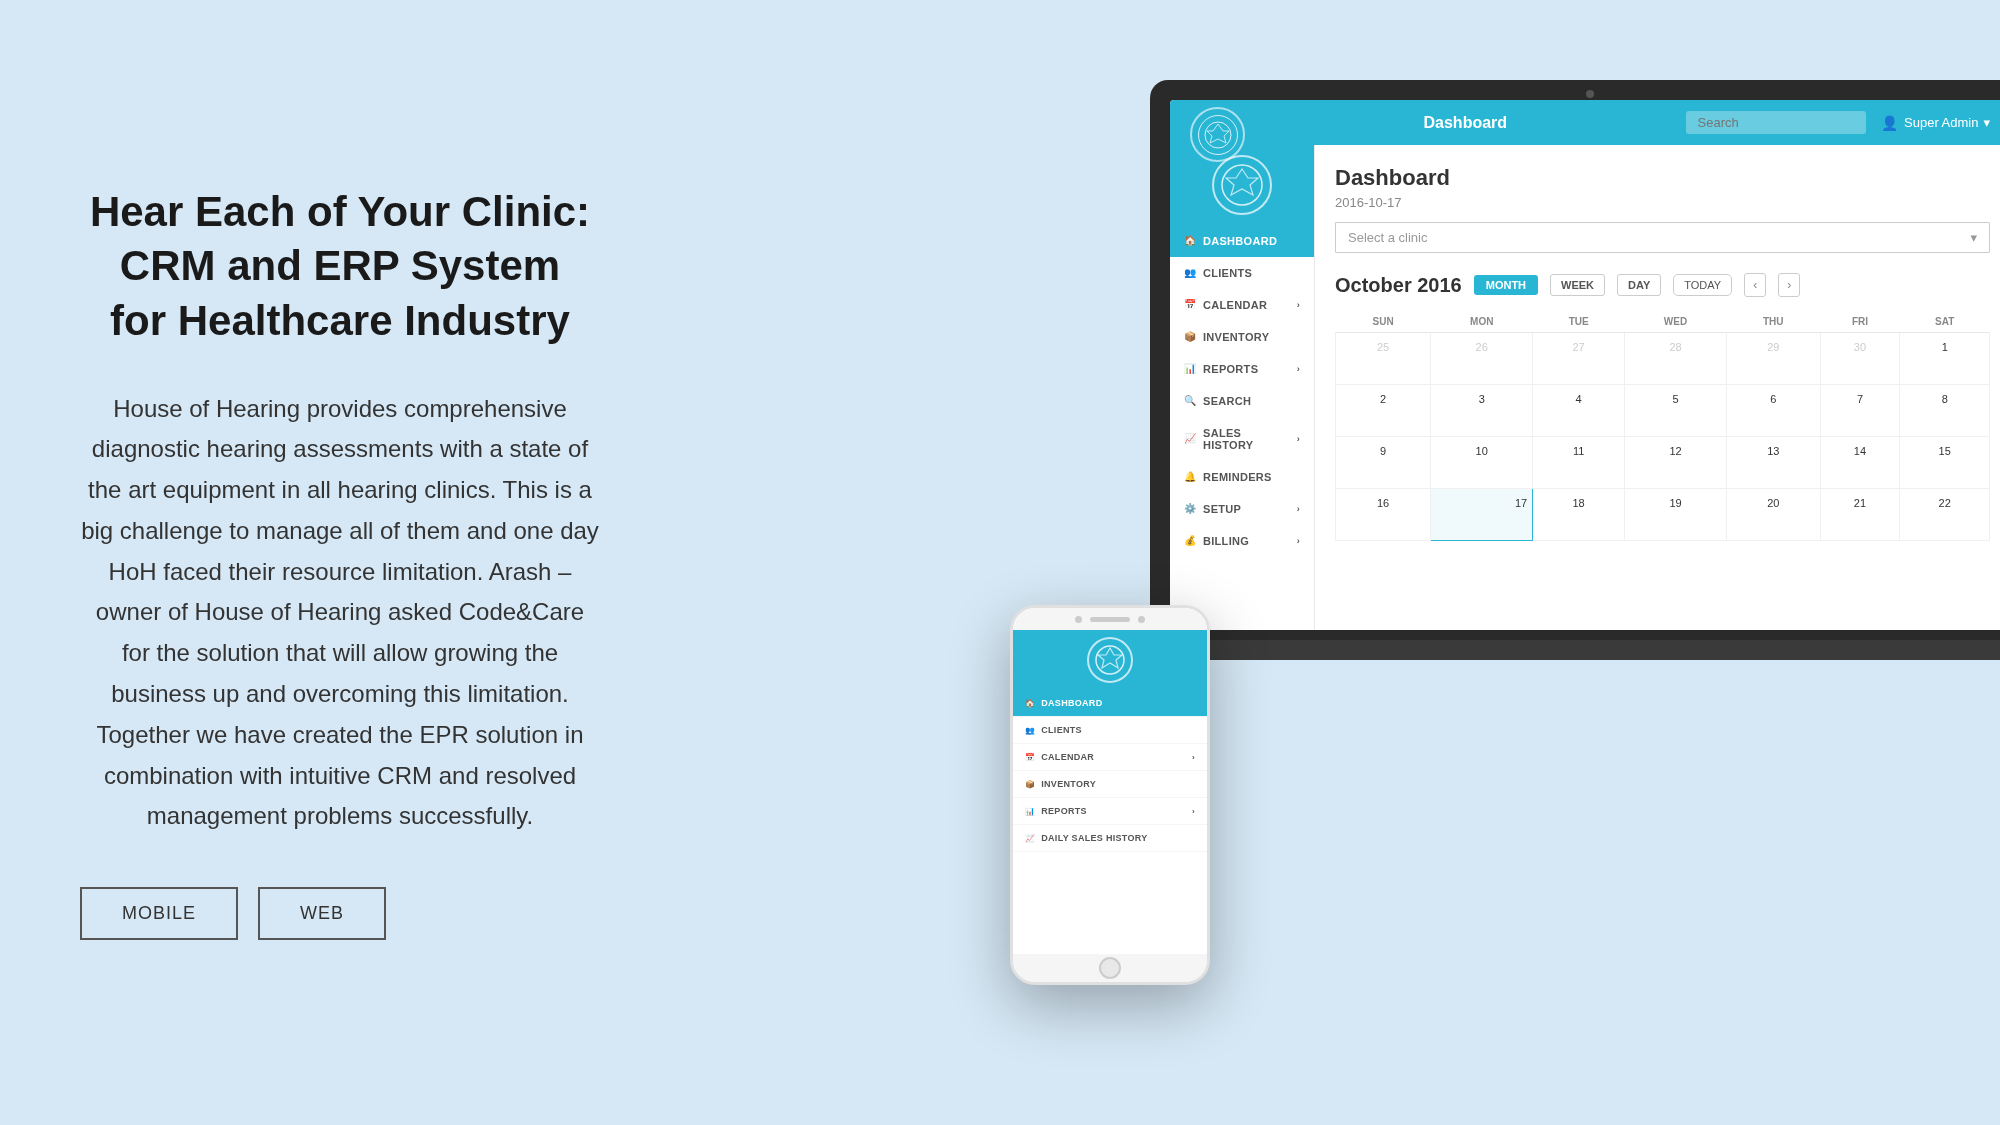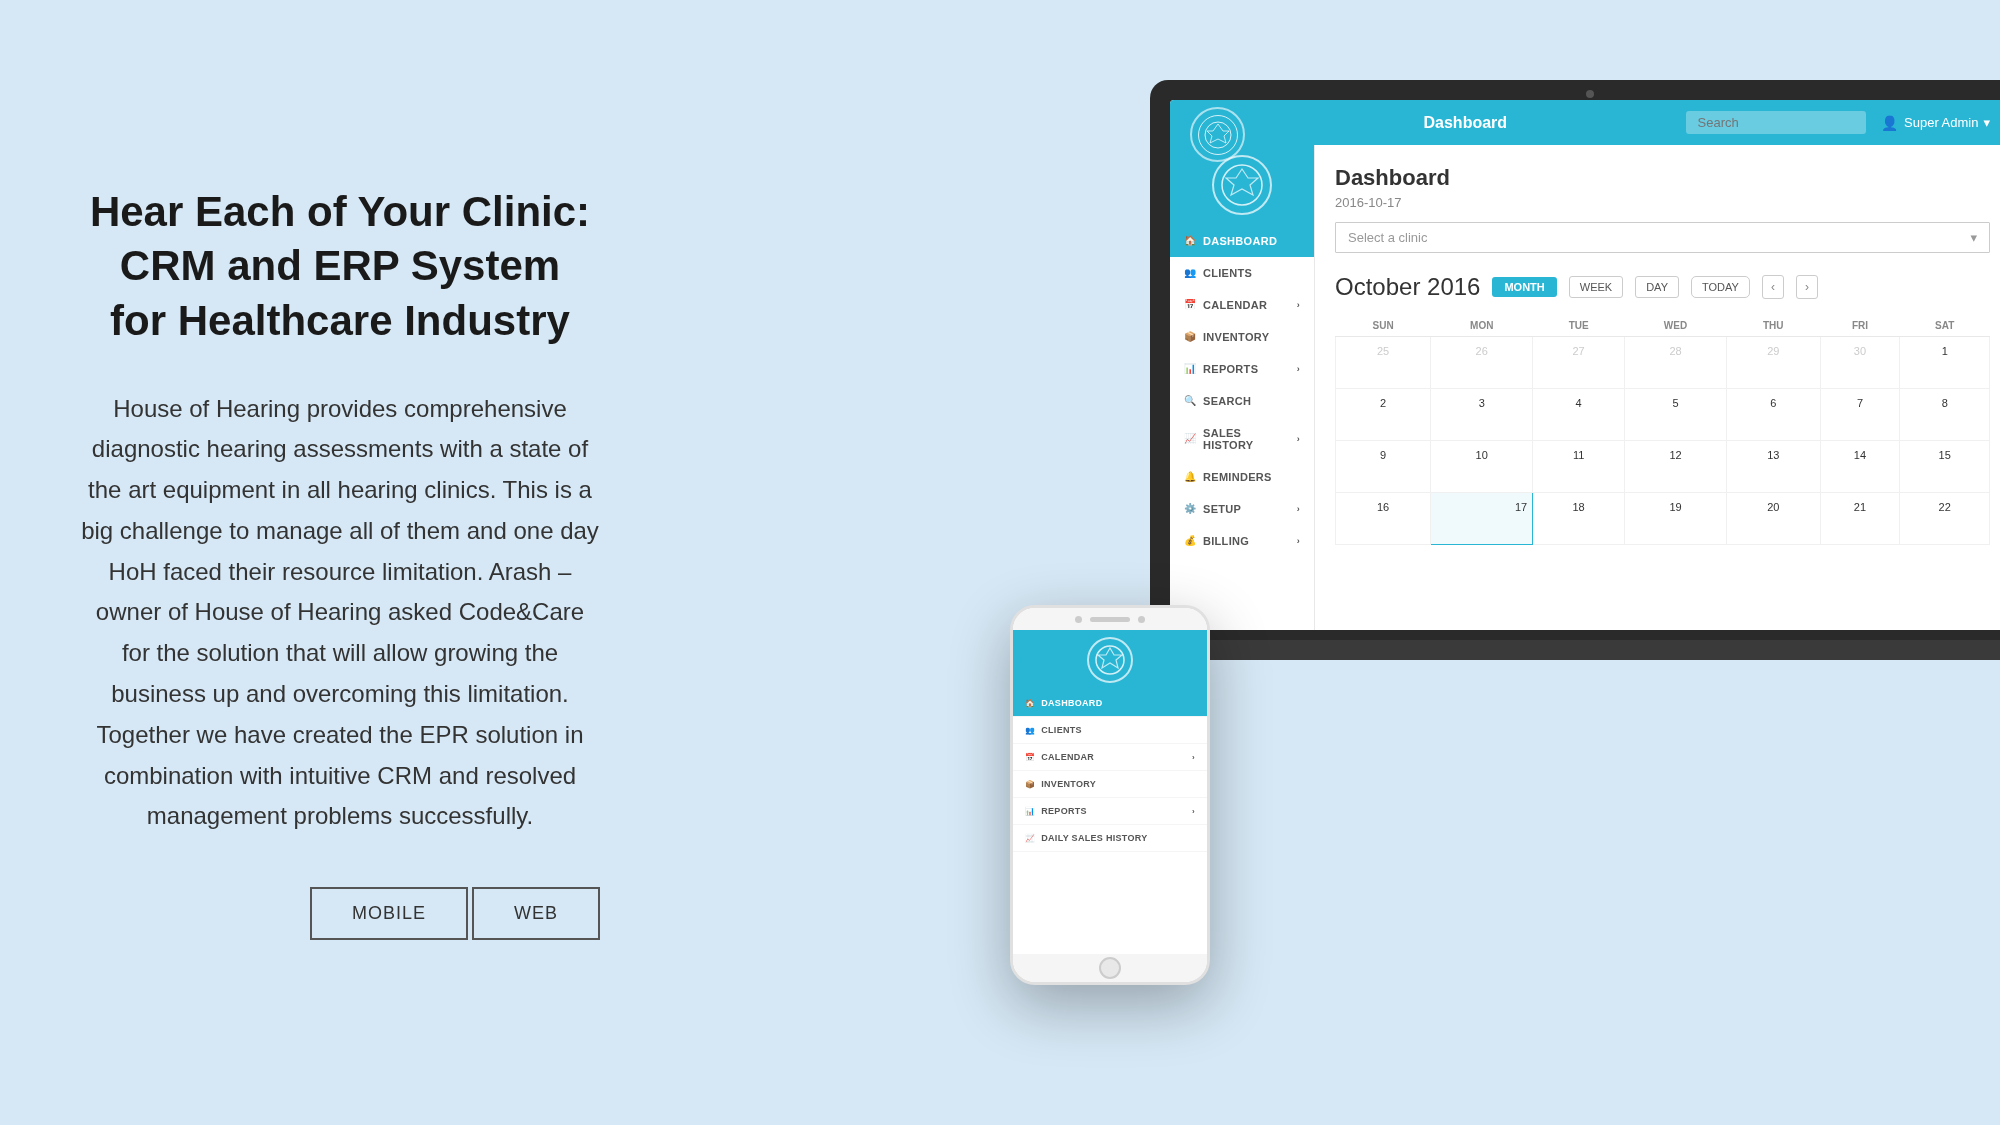--- a/index.html
+++ b/index.html
@@ -32,22 +32,22 @@
     .description {
       font-size: 24px;
       color: #333;
       text-align: center;
       line-height: 1.7;
       margin-bottom: 50px;
     }
 
     .buttons {
       display: flex;
-      justify-content: flex-end;
-      gap: 4px;
+      justify-content: flex-start;
+      gap: 20px;
     }
 
     .btn {
       padding: 14px 40px;
       border: 2px solid #555;
       background: transparent;
       font-size: 18px;
       font-weight: 500;
       letter-spacing: 1px;
       color: #333;
@@ -268,42 +268,43 @@
     }
 
     .calendar-header {
       display: flex;
       align-items: center;
       gap: 12px;
       margin-bottom: 14px;
     }
 
     .cal-title {
-      font-size: 24px;
+      font-size: 20px;
       color: #333;
-      font-weight: 400;
+      font-weight: 700;
     }
 
     .cal-btn {
       background: #29b6d5;
       color: white;
       border: none;
       padding: 4px 12px;
       font-size: 11px;
       border-radius: 3px;
       font-weight: 600;
     }
 
     .cal-btn-outline {
       background: white;
       color: #555;
       border: 1px solid #ccc;
       padding: 4px 10px;
       font-size: 11px;
       border-radius: 3px;
+      font-weight: bold;
     }
 
     .cal-btn-nav {
       background: white;
       color: #888;
       border: 1px solid #ccc;
       padding: 4px 8px;
       font-size: 12px;
       border-radius: 3px;
     }

